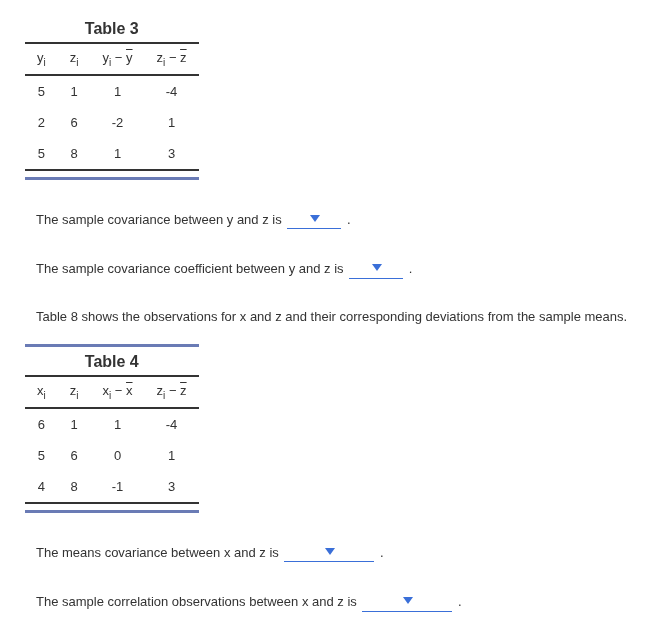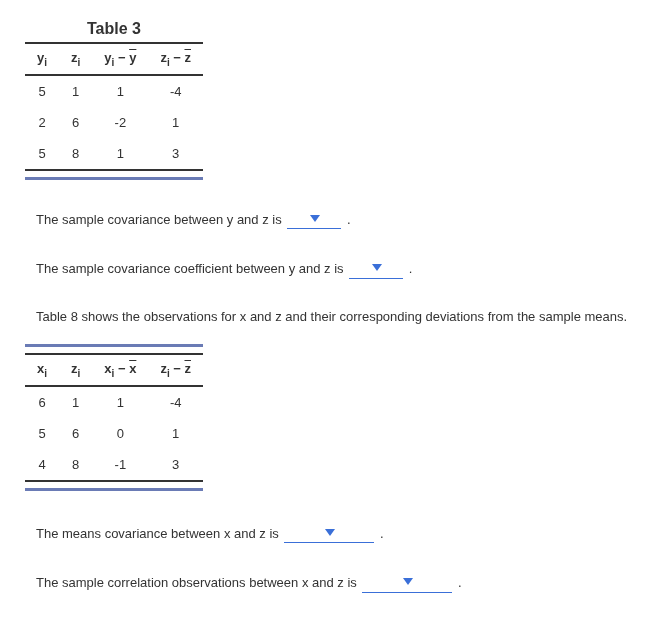--- a/index.html
+++ b/index.html
@@ -27,21 +27,21 @@
       border-collapse: collapse;
     }
     table.data-table {
       border-top: 2px solid #333;
       border-bottom: 2px solid #333;
     }
     table.data-table thead tr {
       border-bottom: 2px solid #333;
     }
     table.data-table th {
-      font-weight: bold;
+      font-weight: normal;
       padding: 6px 12px;
       text-align: center;
       font-size: 13px;
     }
     table.data-table td {
       padding: 8px 12px;
       text-align: center;
       font-size: 13px;
     }
     .bottom-rule {
@@ -140,20 +140,21 @@
   <span class="blank"><span class="caret"></span></span>
   <span>.</span>
 </div>
 
 
 <div class="statement">Table 8 shows the observations for x and z and their corresponding deviations from the sample means.</div>
 
 
 <div class="table-wrapper">
   <div class="top-accent"></div>
+  <div class="table-title">Table 4</div>
   <table class="data-table">
     <thead>
       <tr>
         <th><span>x</span><span class="sub">i</span></th>
         <th><span>z</span><span class="sub">i</span></th>
         <th><span>x</span><span class="sub">i</span><span> − </span><span class="overbar">x</span></th>
         <th><span>z</span><span class="sub">i</span><span> − </span><span class="overbar">z</span></th>
       </tr>
     </thead>
     <tbody>

